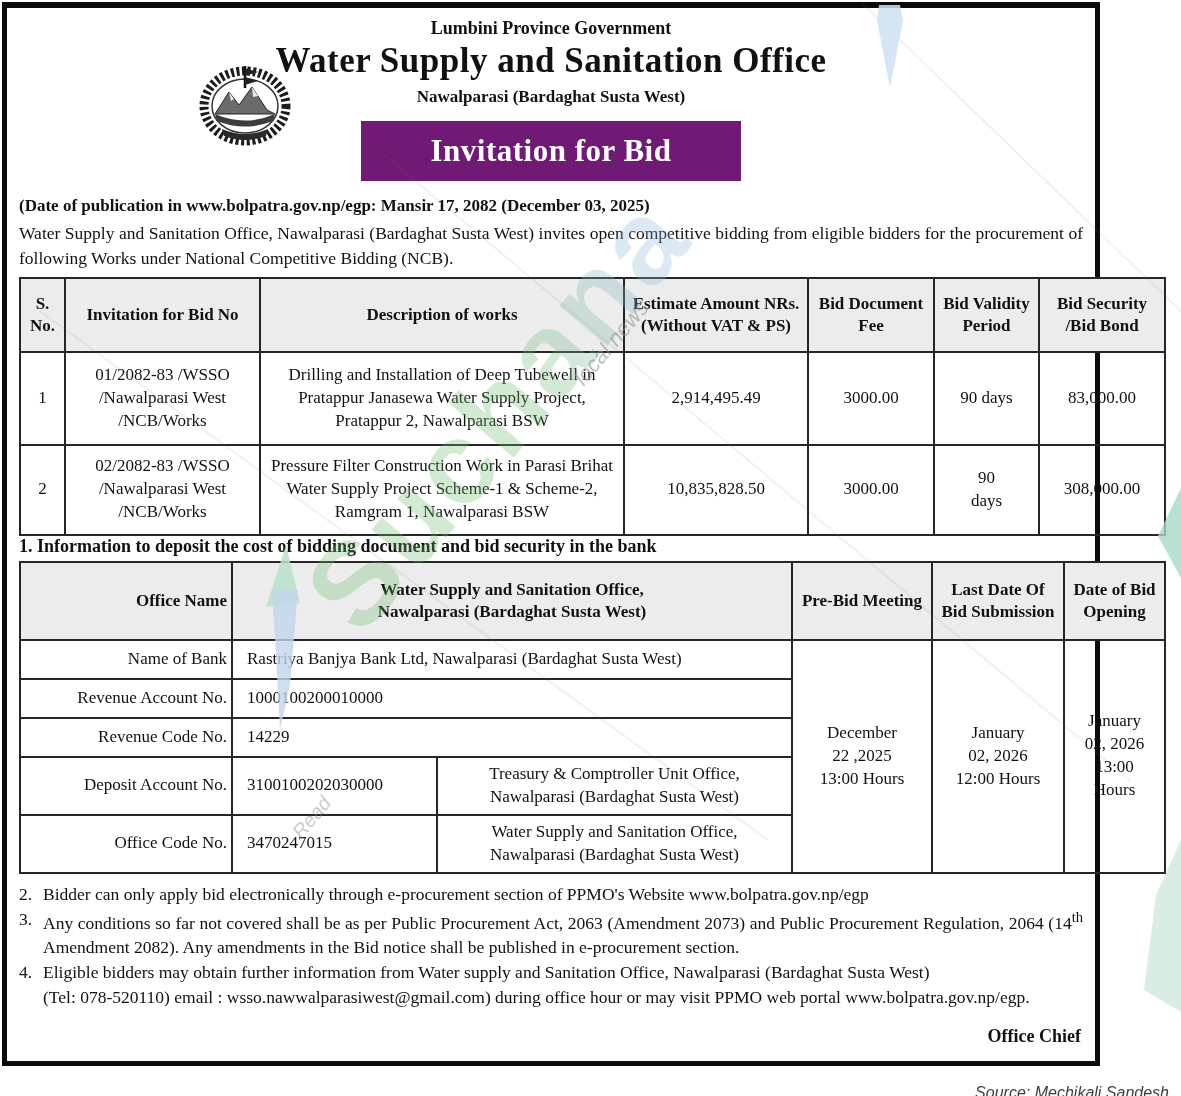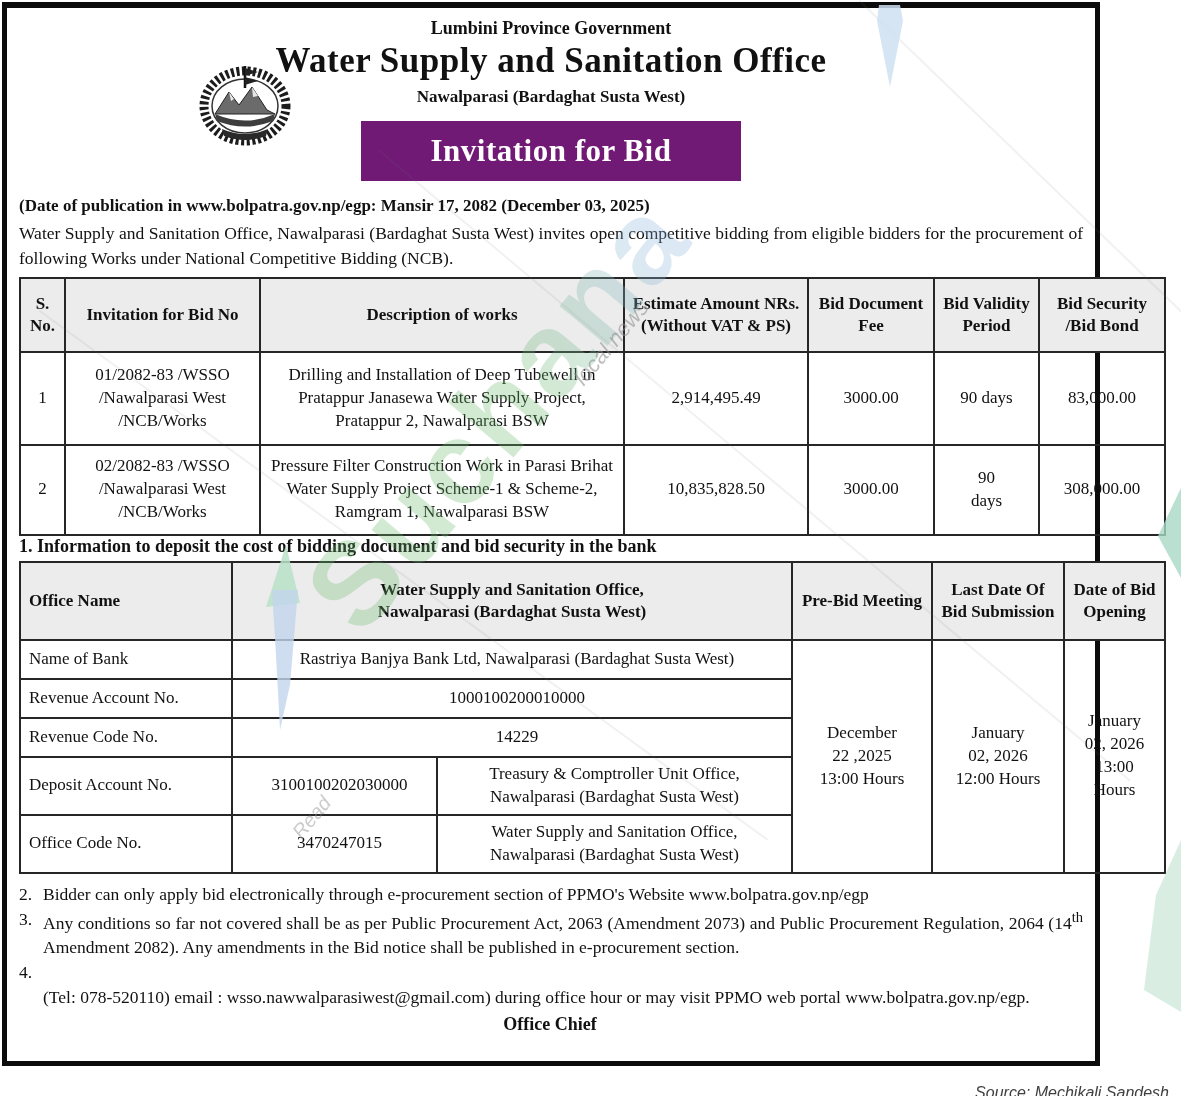--- a/index.html
+++ b/index.html
@@ -29,30 +29,30 @@
   .publine{font-weight:bold;font-size:17px;margin-top:15px;}
   .intro{font-size:17.5px;line-height:1.42;text-align:justify;margin-top:5px;}
   
   table{border-collapse:collapse;table-layout:fixed;width:1145px;}
   td,th{border:2px solid #262626;font-size:17px;vertical-align:middle;
         padding:2px 4px;box-sizing:border-box;overflow:hidden;}
   th{background:#ececec;font-weight:bold;line-height:1.3;text-align:center;}
   td{text-align:center;line-height:1.35;}
   .t1{margin-top:6px;}
   .t2{margin-top:4px;}
-  .left{text-align:left;padding-left:8px;}
-  .leftval{text-align:center;padding-left:14px;margin-top:24px;}
+  .left{text-align:right;padding-left:8px;}
+  .leftval{text-align:left;padding-left:14px;margin-top:24px;}
   .preline{white-space:pre-line;}
   .sect{font-weight:bold;font-size:18px;}
   
   .notes{margin-top:8px;}
   .note{display:flex;font-size:17.5px;line-height:1.42;}
   .note .num{flex:0 0 24px;}
   .note .txt{flex:1;text-align:justify;}
-  .sig{font-weight:bold;font-size:18px;text-align:center;margin-top:4px;padding-right:2px;}
+  .sig{font-weight:bold;font-size:18px;text-align:right;margin-top:16px;padding-right:2px;}
   .source{
     position:absolute;right:12px;top:1072px;font-family:"Liberation Sans","DejaVu Sans",sans-serif;
     font-style:italic;font-size:16px;color:#404040;z-index:3;margin-top:12px;
   }
   
   .wm-layer{position:absolute;inset:0;z-index:4;pointer-events:none;}
   .wm-text{
     position:absolute;left:205px;top:115px;width:700px;
     font-family:"Liberation Sans",sans-serif;font-weight:bold;font-size:118px;
     transform:rotate(-50deg);transform-origin:50% 50%;
@@ -202,21 +202,21 @@
       <span class="num">2.</span>
       <span class="txt">Bidder can only apply bid electronically through e-procurement section of PPMO's Website www.bolpatra.gov.np/egp</span>
     </div>
     <div class="note">
       <span class="num">3.</span>
       <span class="txt"><span>Any conditions so far not covered shall be as per Public Procurement Act, 2063 (Amendment 2073) and Public Procurement Regulation, 2064 (14</span><sup>th</sup><span> Amendment 2082). Any amendments in the Bid notice shall be published in e-procurement section.</span></span>
     </div>
     <div class="note">
       <span class="num">4.</span>
       <span class="txt">
-        <br>
+        <span>Eligible bidders may obtain further information from Water supply and Sanitation Office, Nawalparasi (Bardaghat Susta West)</span><br>
         <span>(Tel: 078-520110) email : wsso.nawwalparasiwest@gmail.com) during office hour or may visit PPMO web portal www.bolpatra.gov.np/egp.</span>
       </span>
     </div>
   </div>
 
   <div class="sig">Office Chief</div>
 </div>
 
 <div class="source">Source: Mechikali Sandesh</div>
 

